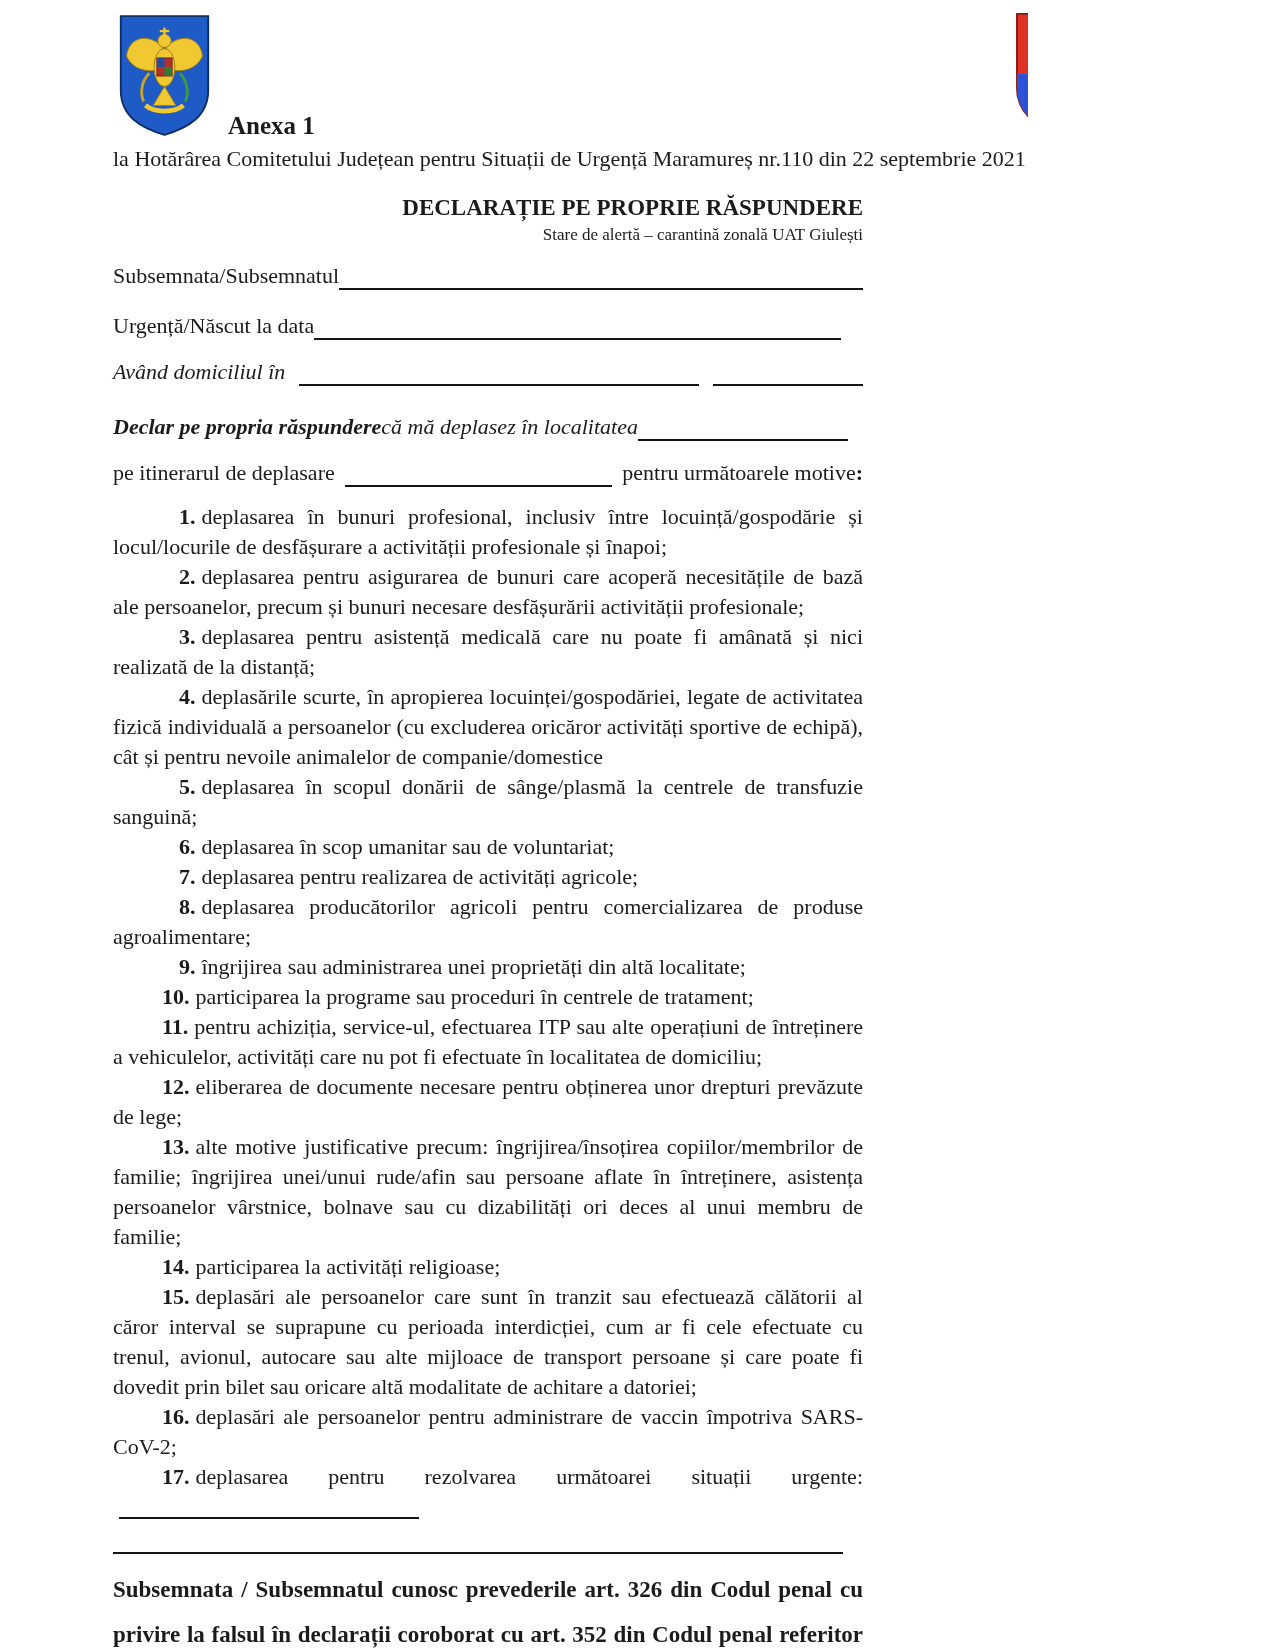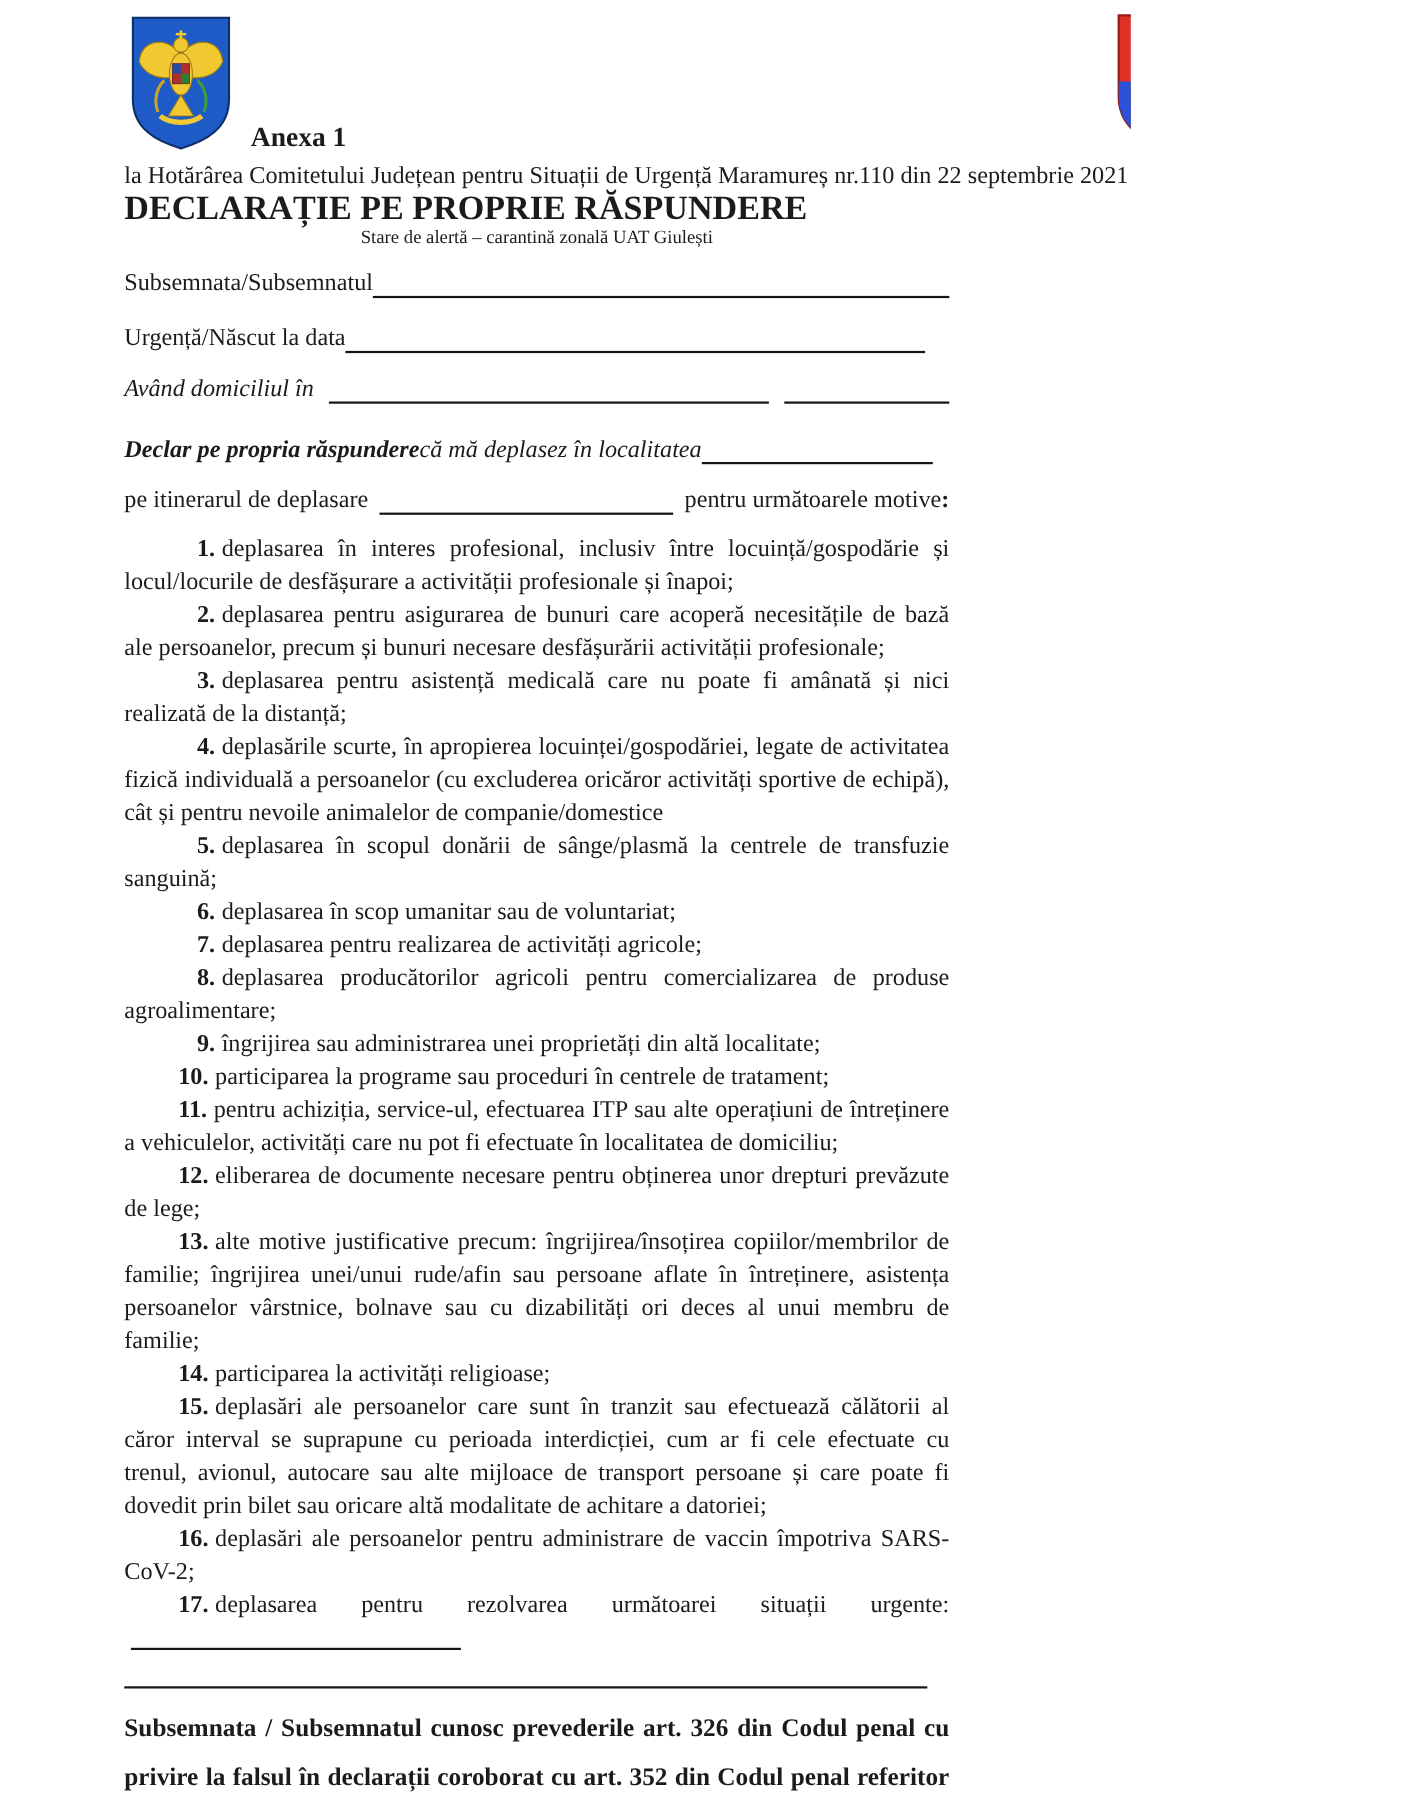--- a/index.html
+++ b/index.html
@@ -4,22 +4,22 @@
 <style>
   html,body{margin:0;padding:0;background:#ffffff;}
   .page{position:relative;width:1028px;height:1650px;background:#ffffff;
         font-family:"Liberation Serif",serif;color:#1b1b1b;overflow:hidden;}
   .content{padding:0 165px 0 113px;}
   .arms{position:absolute;}
   .arms-left{left:117px;top:14px;}
   .arms-right{left:1013px;top:12px;}
   .anexa{margin:112px 0 0 115px;font-size:25px;font-weight:bold;line-height:28px;}
   .hline{margin-top:5px;font-size:22px;line-height:28px;white-space:nowrap;}
-  .title{margin-top:1px;text-align:left;font-size:31px;font-weight:bold;line-height:30px;}
-  .subtitle{margin-top:2px;text-align:center;font-size:17px;line-height:20px;}
+  .title{margin-top:20px;text-align:right;font-size:23px;font-weight:bold;line-height:30px;}
+  .subtitle{margin-top:2px;text-align:right;font-size:17px;line-height:20px;}
   .row{display:flex;align-items:center;font-size:22px;line-height:27px;}
   .row span{white-space:nowrap;}
   .blank{flex:1;border-bottom:2px solid #141414;height:27px;}
   .blank.short{flex:0 0 150px;}
   .r1{margin-top:16px;}
   .r2{margin-top:21px;}
   .r3{margin-top:17px;font-style:italic;}
   .r4{margin-top:26px;font-style:italic;}
   .r5{margin-top:17px;}
   .gap{width:14px;flex:0 0 14px;}
@@ -120,21 +120,21 @@
     </div>
 
     <div class="row r5">
       <span>pe itinerarul de deplasare</span>
       <span class="blank" style="margin:0 10px;"></span>
       <span>pentru următoarele motive</span>
       <span class="b">:</span>
     </div>
 
     <div class="items">
-      <p class="item i1"><span class="num">1.</span><span>deplasarea în interes profesional, inclusiv între locuință/gospodărie și locul/locurile de desfășurare a activității profesionale și înapoi;</span></p>
+      <p class="item i1"><span class="num">1.</span><span>deplasarea în bunuri profesional, inclusiv între locuință/gospodărie și locul/locurile de desfășurare a activității profesionale și înapoi;</span></p>
       <p class="item i1"><span class="num">2.</span><span>deplasarea pentru asigurarea de bunuri care acoperă necesitățile de bază ale persoanelor, precum și bunuri necesare desfășurării activității profesionale;</span></p>
       <p class="item i1"><span class="num">3.</span><span>deplasarea pentru asistență medicală care nu poate fi amânată și nici realizată de la distanță;</span></p>
       <p class="item i1"><span class="num">4.</span><span>deplasările scurte, în apropierea locuinței/gospodăriei, legate de activitatea fizică individuală a persoanelor (cu excluderea oricăror activități sportive de echipă), cât și pentru nevoile animalelor de companie/domestice</span></p>
       <p class="item i1"><span class="num">5.</span><span>deplasarea în scopul donării de sânge/plasmă la centrele de transfuzie sanguină;</span></p>
       <p class="item i1"><span class="num">6.</span><span>deplasarea în scop umanitar sau de voluntariat;</span></p>
       <p class="item i1"><span class="num">7.</span><span>deplasarea pentru realizarea de activități agricole;</span></p>
       <p class="item i1"><span class="num">8.</span><span>deplasarea producătorilor agricoli pentru comercializarea de produse agroalimentare;</span></p>
       <p class="item i1"><span class="num">9.</span><span>îngrijirea sau administrarea unei proprietăți din altă localitate;</span></p>
       <p class="item i2"><span class="num">10.</span><span>participarea la programe sau proceduri în centrele de tratament;</span></p>
       <p class="item i2"><span class="num">11.</span><span>pentru achiziția, service-ul, efectuarea ITP sau alte operațiuni de întreținere a vehiculelor, activități care nu pot fi efectuate în localitatea de domiciliu;</span></p>

